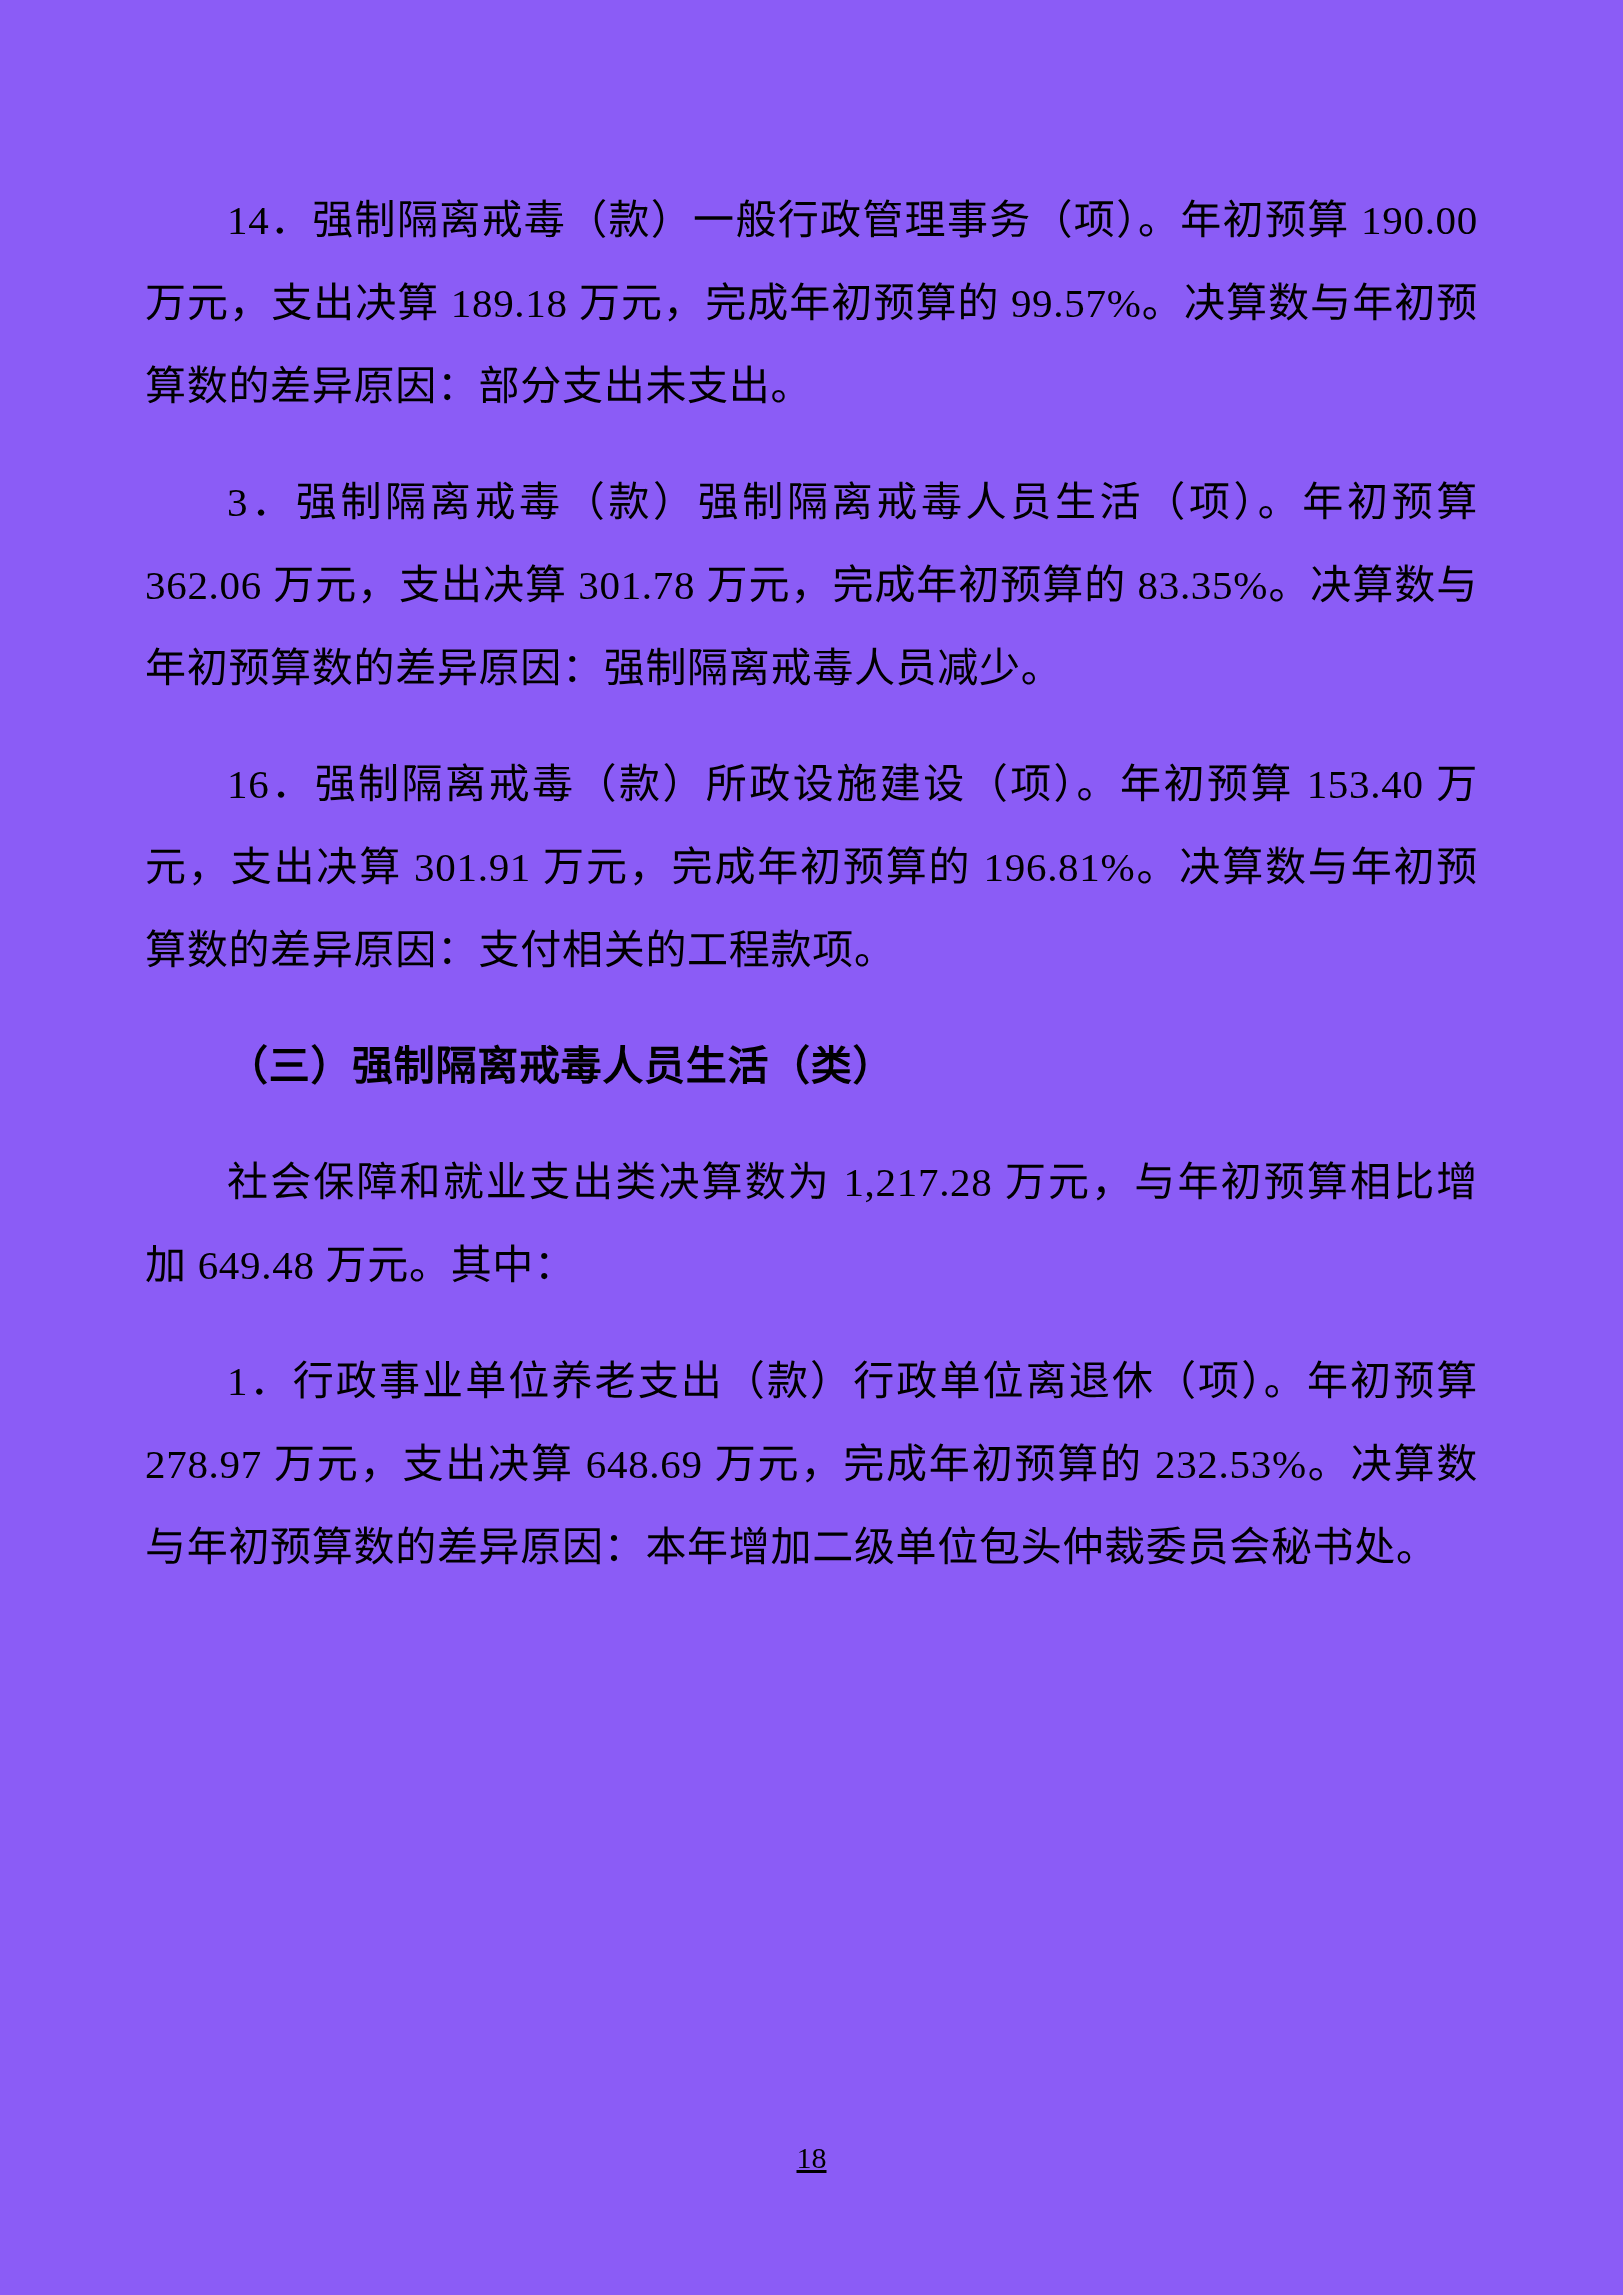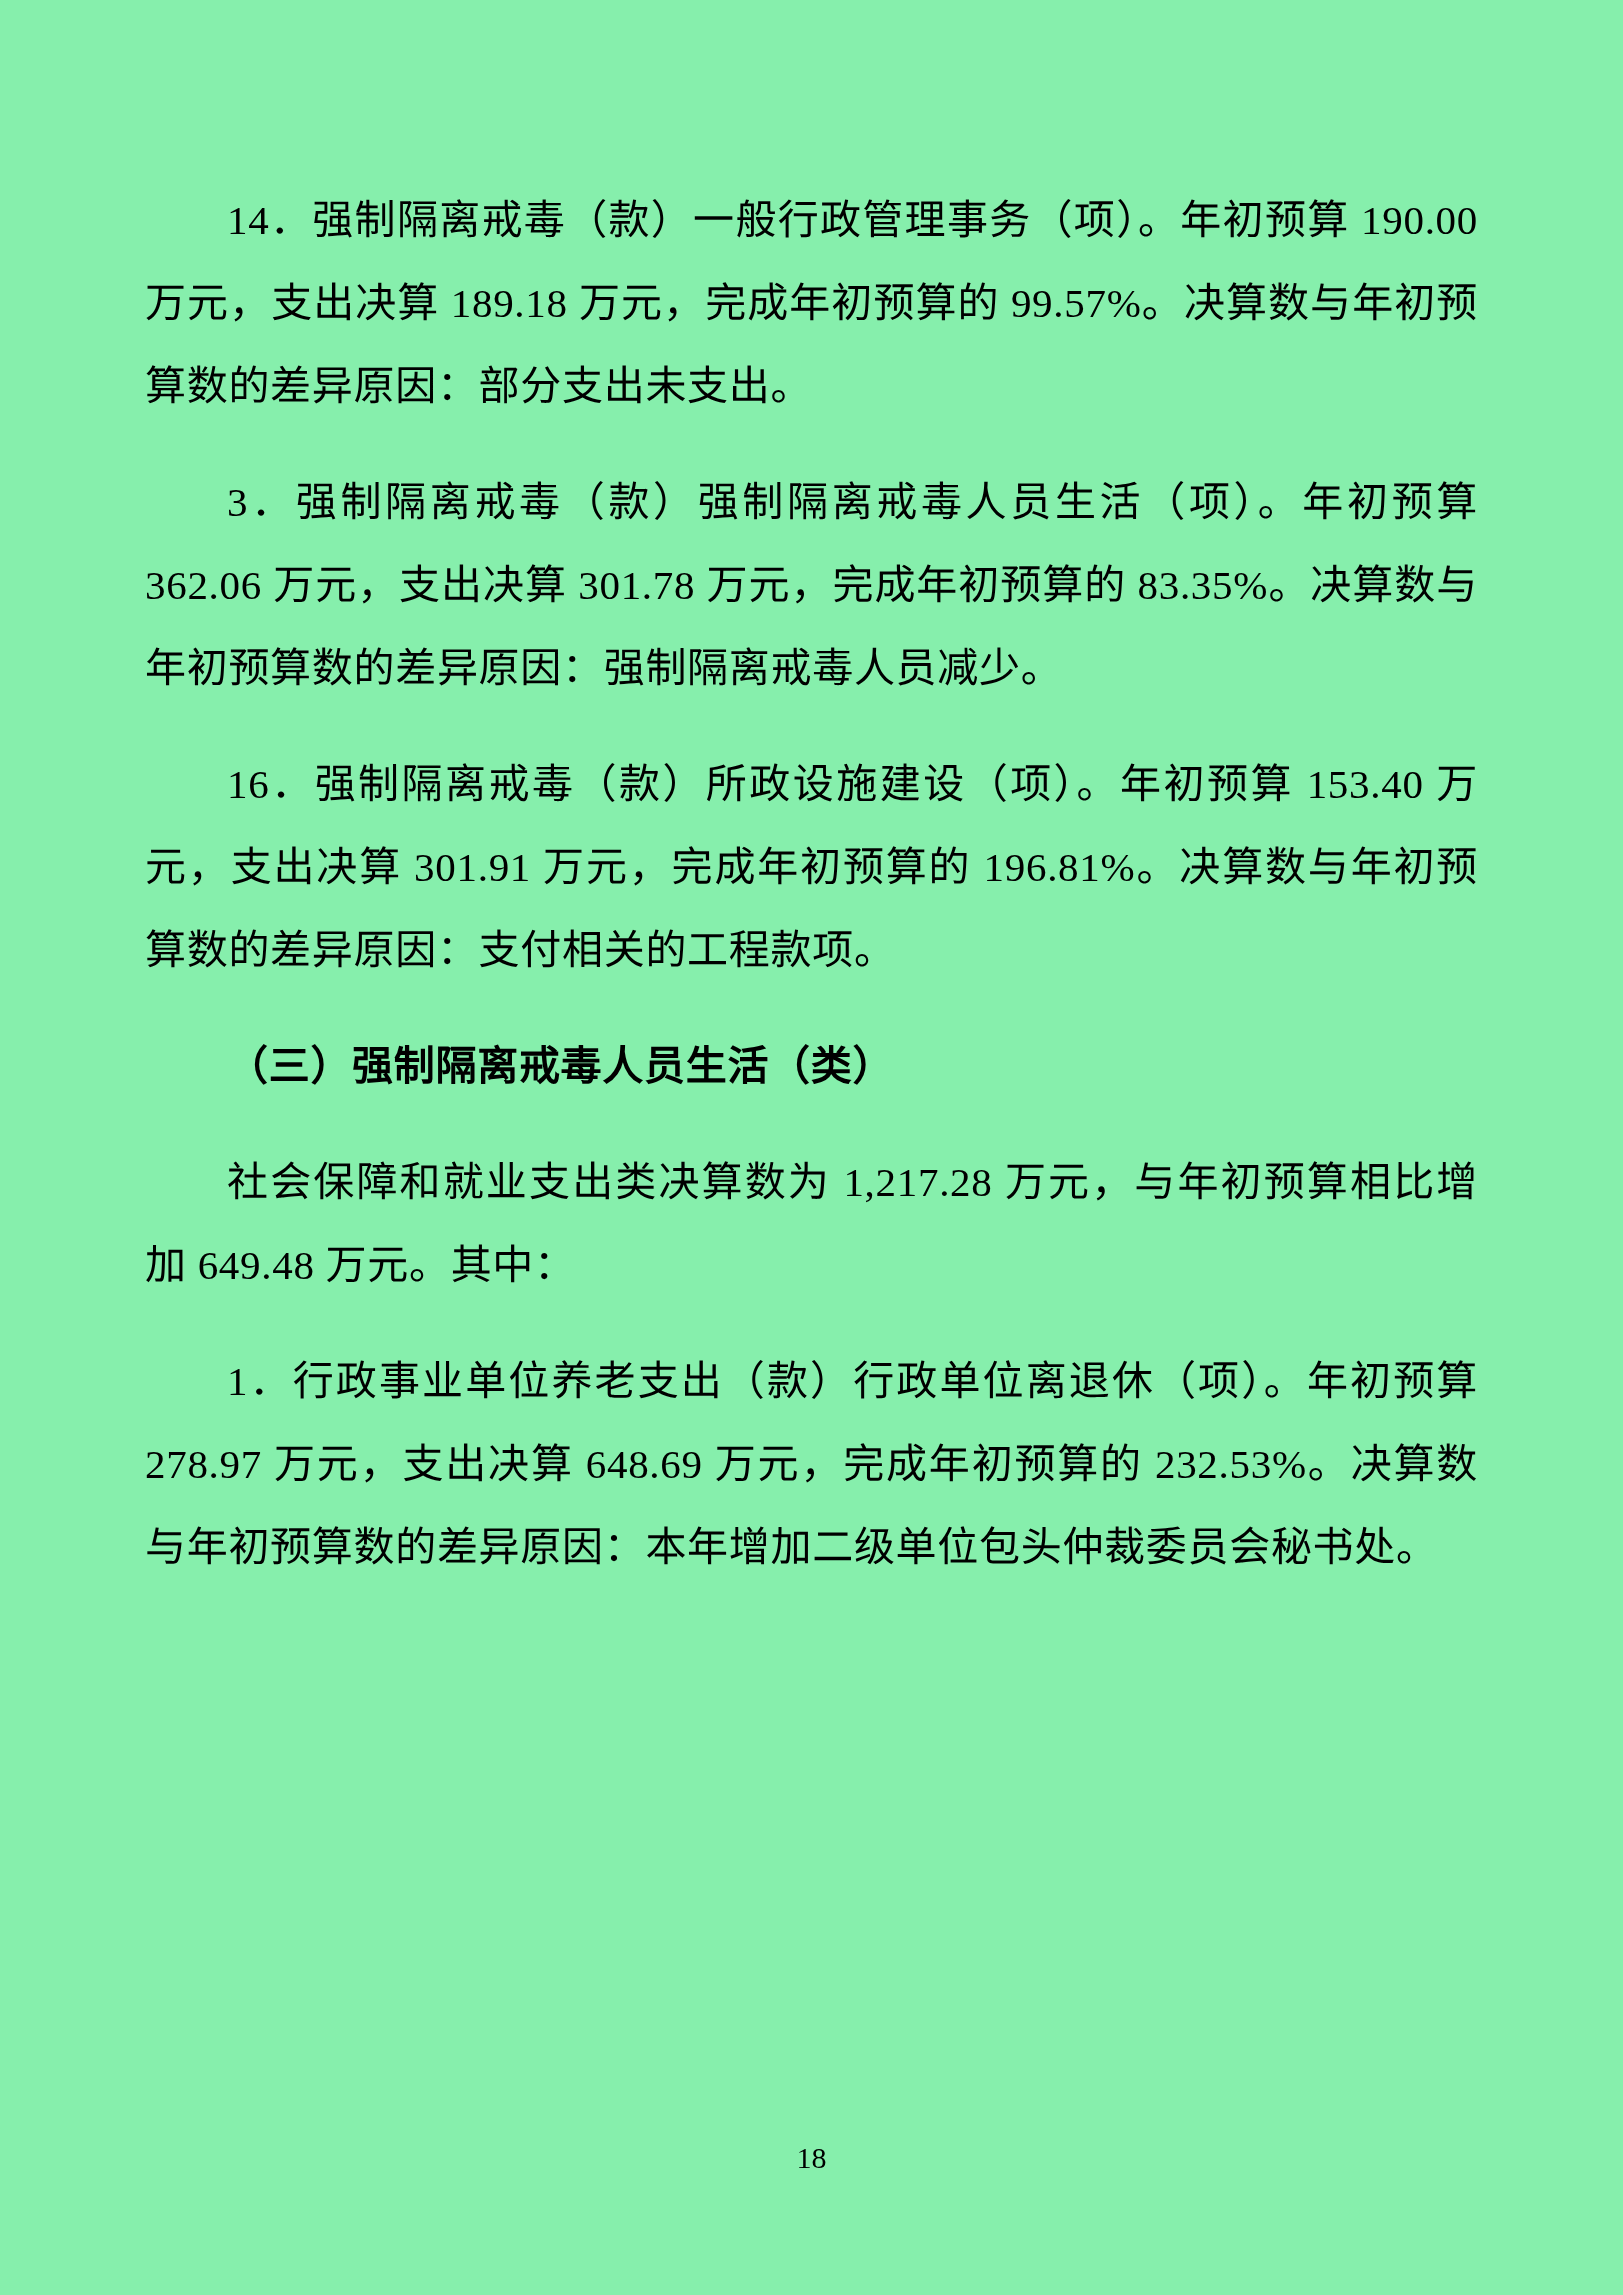--- a/index.html
+++ b/index.html
@@ -4,21 +4,21 @@
 <style>
   html, body {
     margin: 0;
     padding: 0;
     background: #ffffff;
   }
   .page {
     position: relative;
     width: 1623px;
     height: 2295px;
-    background: #86efac;
+    background: #8b5cf6;
     color: #000000;
     font-family: "Liberation Serif", "DejaVu Serif", serif;
     overflow: hidden;
   }
   .content {
     position: absolute;
     top: 179px;
     left: 145px;
     width: 1333px;
   }
@@ -45,20 +45,21 @@
     letter-spacing: 0.7px;
   }
   .page-number {
     position: absolute;
     bottom: 121px;
     left: 0;
     width: 100%;
     text-align: center;
     font-size: 30px;
     line-height: 33px;
+    text-decoration: underline;
   }
 </style>
 </head>
 <body>
 
 <div class="page">
   <div class="content">
     <p class="para first">14．强制隔离戒毒（款）一般行政管理事务（项）。年初预算 190.00 万元，支出决算 189.18 万元，完成年初预算的 99.57%。决算数与年初预算数的差异原因：部分支出未支出。</p>
     <p class="para">3．强制隔离戒毒（款）强制隔离戒毒人员生活（项）。年初预算 362.06 万元，支出决算 301.78 万元，完成年初预算的 83.35%。决算数与年初预算数的差异原因：强制隔离戒毒人员减少。</p>
     <p class="para">16．强制隔离戒毒（款）所政设施建设（项）。年初预算 153.40 万元，支出决算 301.91 万元，完成年初预算的 196.81%。决算数与年初预算数的差异原因：支付相关的工程款项。</p>

